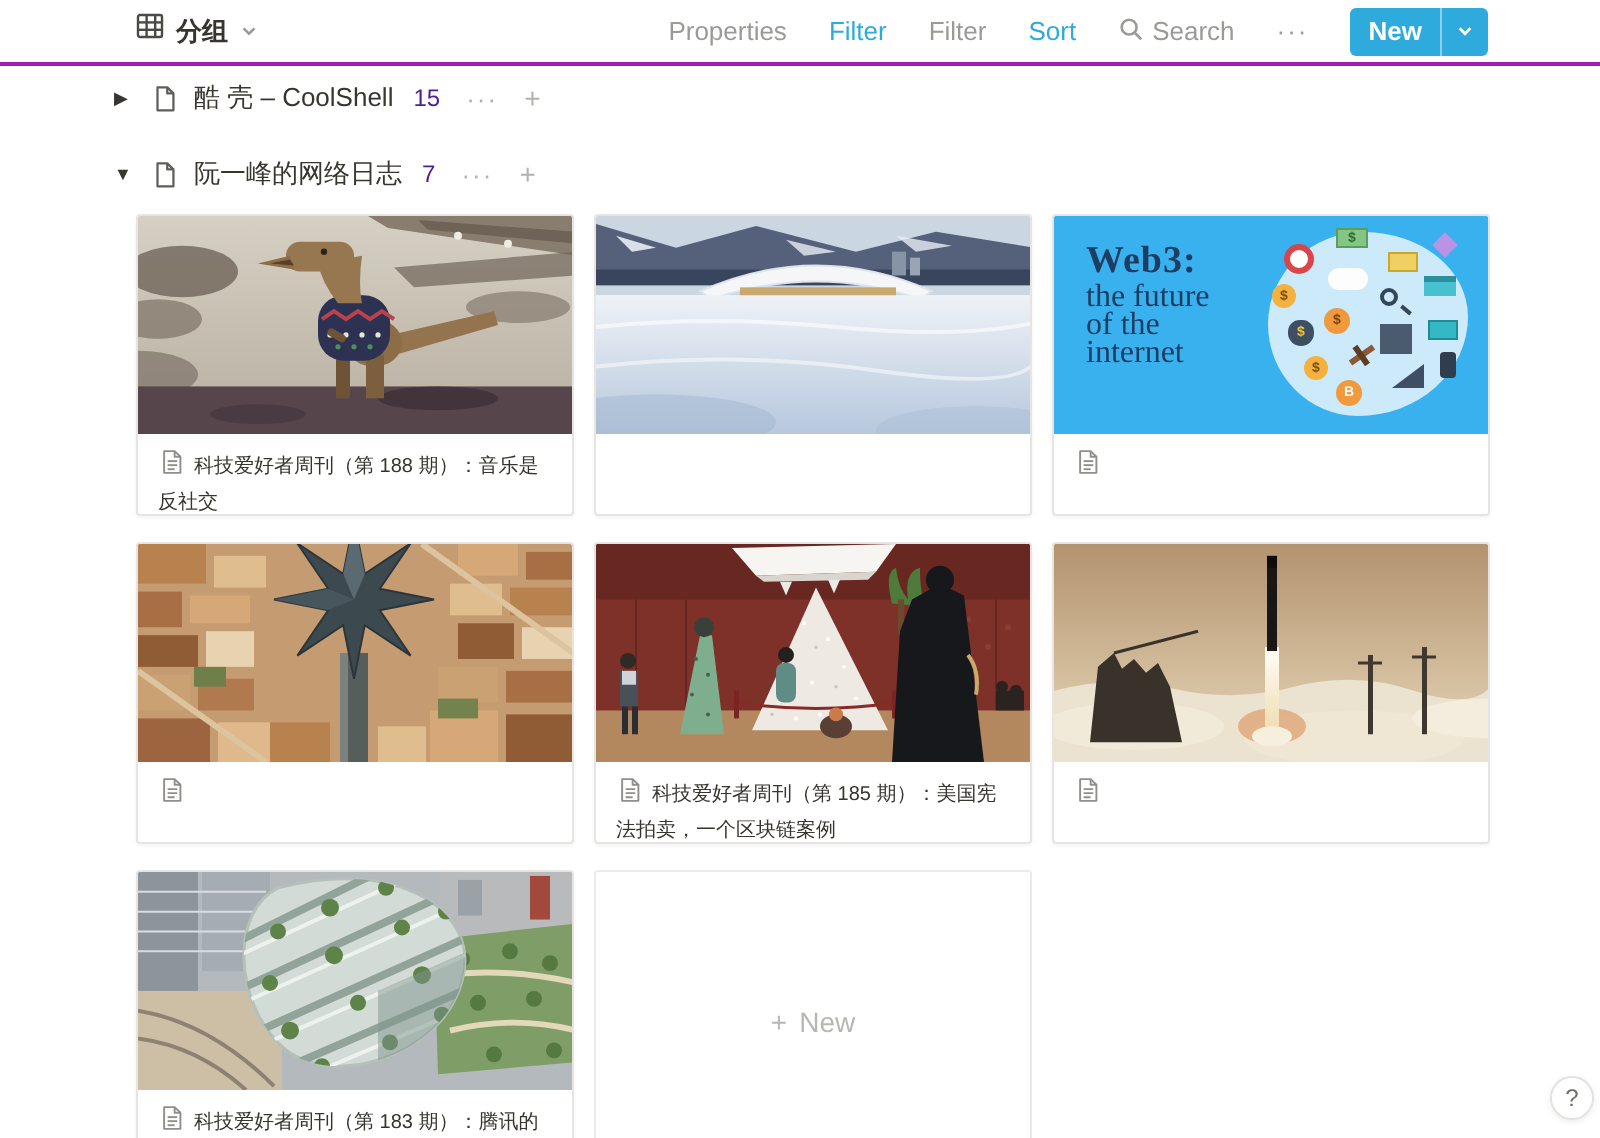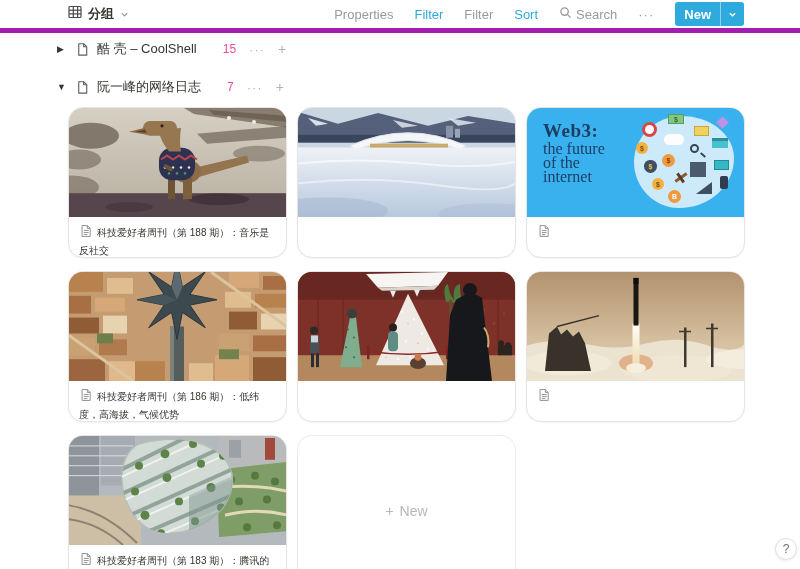--- a/index.html
+++ b/index.html
@@ -2,48 +2,48 @@
 <html><head>
 <meta charset="utf-8">
 <style>
   * { margin:0; padding:0; box-sizing:border-box; }
   html,body { width:800px; height:569px; overflow:hidden; background:#fff;
     font-family:"Liberation Sans","DejaVu Sans",sans-serif; color:#37352f; }
   .page { position:relative; width:800px; height:569px; overflow:hidden; }
 
   
   .topbar { height:33px; display:flex; align-items:center; padding:0 56px 0 68px;
-    border-bottom:5px solid #a21caf; }
+    border-bottom:2px solid #a21caf; }
   .view-switch { display:flex; align-items:center; gap:6px; cursor:pointer; }
   .view-switch .vlabel { font-size:13px; font-weight:700; color:#37352f; }
   .toolbar { margin-left:auto; display:flex; align-items:center; gap:21px; font-size:13px; color:#9b9a97; }
   .tb-item { cursor:pointer; }
   .tb-item.accent { color:#2eaadc; }
   .tb-search { display:flex; align-items:center; gap:4px; }
   .tb-more { letter-spacing:1px; color:#9b9a97; font-size:13px; }
   .new-btn { display:flex; align-items:stretch; background:#2eaadc; border-radius:3px; overflow:hidden;
     color:#fff; font-size:13px; font-weight:600; height:24px; cursor:pointer; }
   .new-btn .nb-label { display:flex; align-items:center; padding:0 9px; }
   .new-btn .nb-caret { display:flex; align-items:center; padding:0 7px; border-left:1px solid rgba(255,255,255,.45); }
 
   
   .groups { padding-top:5px; }
   .group-row { display:flex; align-items:center; height:22px; padding-left:57px; margin-bottom:16px; }
   .group-row.expanded { margin-bottom:7px; }
   .tri { width:16px; font-size:9px; color:#37352f; cursor:pointer; }
   .g-icon { margin:0 7px 0 2px; display:flex; cursor:default; }
   .g-title { font-size:13px; color:#37352f; }
-  .g-count { font-size:12px; color:#ec4899; margin-left:26px; }
+  .g-count { font-size:12px; color:#4c1d95; margin-left:10px; }
   .g-more { font-size:13px; color:#b3b2af; margin-left:13px; letter-spacing:1px; cursor:pointer; }
   .g-add { font-size:14px; color:#b3b2af; margin-left:13px; cursor:pointer; }
 
   
   .grid { margin-left:68px; width:677px; display:grid;
     grid-template-columns:repeat(3,219px); gap:13px 10px; padding-top:2px; }
-  .card { height:151px; border:1px solid #e6e5e2; border-radius:15px; background:#fff;
+  .card { height:151px; border:1px solid #e6e5e2; border-radius:2px; background:#fff;
     box-shadow:0 1px 2px rgba(15,15,15,.05); overflow:hidden; cursor:pointer;
     display:flex; flex-direction:column; }
   .cover { height:109px; overflow:hidden; background:#eee; flex:none; }
   .cover svg { display:block; }
   .card-title { padding:7px 10px 6px; font-size:10px; line-height:16px; color:#37352f; }
   .doc-icon { display:inline-block; vertical-align:-2px; margin-right:4px; }
   .card.new-card { display:flex; align-items:center; justify-content:center;
     box-shadow:none; border:1px solid #ebebea; }
   .new-card-inner { color:#b8b7b4; font-size:14px; display:flex; align-items:center; gap:6px; }
 
@@ -333,21 +333,21 @@
           <path d="M68,28 L95.1,22.6 L108,28 L95.1,33.4 Z" fill="#47565c"></path>
         </svg>
       </div>
       <div class="card-title">
         <span class="doc-icon"><svg width="14" height="14" viewBox="0 0 16 16">
               <path class="stg" d="M3.5 1.8 h6 L12.8 5 v9.2 H3.5 Z"></path>
               <path class="stg" d="M9.5 1.8 V5 h3.3"></path>
               <line class="stg" x1="5.5" y1="7.5" x2="11" y2="7.5"></line>
               <line class="stg" x1="5.5" y1="9.8" x2="11" y2="9.8"></line>
               <line class="stg" x1="5.5" y1="12.1" x2="9.5" y2="12.1"></line>
-            </svg></span><span>科技爱好者周刊（第 186 期）：低纬度，高海拔，气候优势</span>
+            </svg></span>
       </div>
     </div>
 
     <div class="card">
       <div class="cover">
         <svg width="219" height="109" viewBox="0 0 219 110" preserveAspectRatio="none">
           <rect width="219" height="110" fill="#7d3129"></rect>
           <rect width="219" height="28" fill="#682720"></rect>
           <g stroke="#5f221c" stroke-width="1" opacity=".7">
             <line x1="20" y1="28" x2="20" y2="84"></line>
@@ -409,20 +409,29 @@
           <path d="M158 28 L172 20 L184 26 L194 110 L148 110 L152 44 Z" fill="#17181c"></path>
           <circle cx="172" cy="18" r="7" fill="#17181c"></circle>
           <path d="M186 56 q6 8 4 20" stroke="#caa96a" stroke-width="2" fill="none"></path>
           <g fill="#2b2320">
               <circle cx="203" cy="72" r="3"></circle>
               <circle cx="210" cy="74" r="3"></circle>
               <rect x="200" y="74" width="14" height="10"></rect>
             </g>
         </svg>
       </div>
+      <div class="card-title">
+        <span class="doc-icon"><svg width="14" height="14" viewBox="0 0 16 16">
+              <path class="stg" d="M3.5 1.8 h6 L12.8 5 v9.2 H3.5 Z"></path>
+              <path class="stg" d="M9.5 1.8 V5 h3.3"></path>
+              <line class="stg" x1="5.5" y1="7.5" x2="11" y2="7.5"></line>
+              <line class="stg" x1="5.5" y1="9.8" x2="11" y2="9.8"></line>
+              <line class="stg" x1="5.5" y1="12.1" x2="9.5" y2="12.1"></line>
+            </svg></span><span>科技爱好者周刊（第 185 期）：美国宪法拍卖，一个区块链案例</span>
+      </div>
     </div>
 
     <div class="card">
       <div class="cover">
         <svg width="219" height="109" viewBox="0 0 219 110" preserveAspectRatio="none">
           <defs>
             <linearGradient id="rsky" x1="0" y1="0" x2="0" y2="1">
               <stop offset="0" stop-color="#b3926f"></stop>
                 <stop offset=".6" stop-color="#d3bd9c"></stop>
                 <stop offset="1" stop-color="#e4d7bf"></stop>

